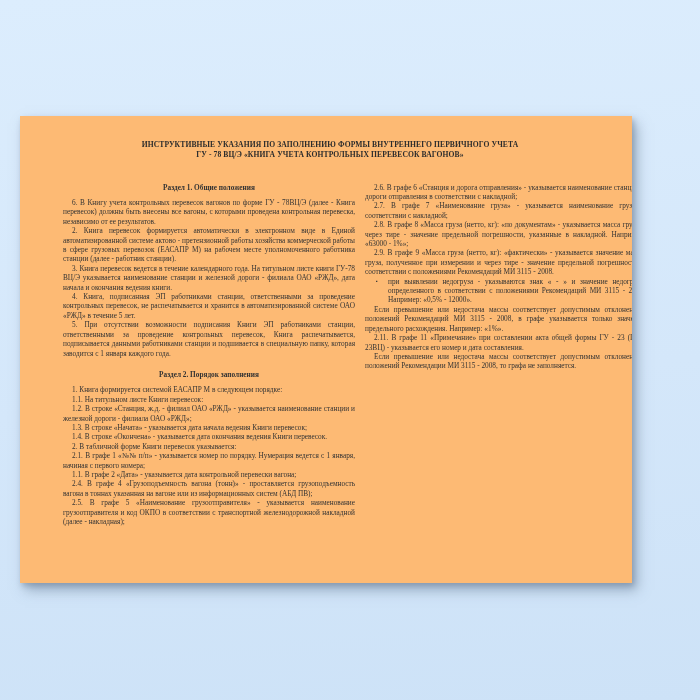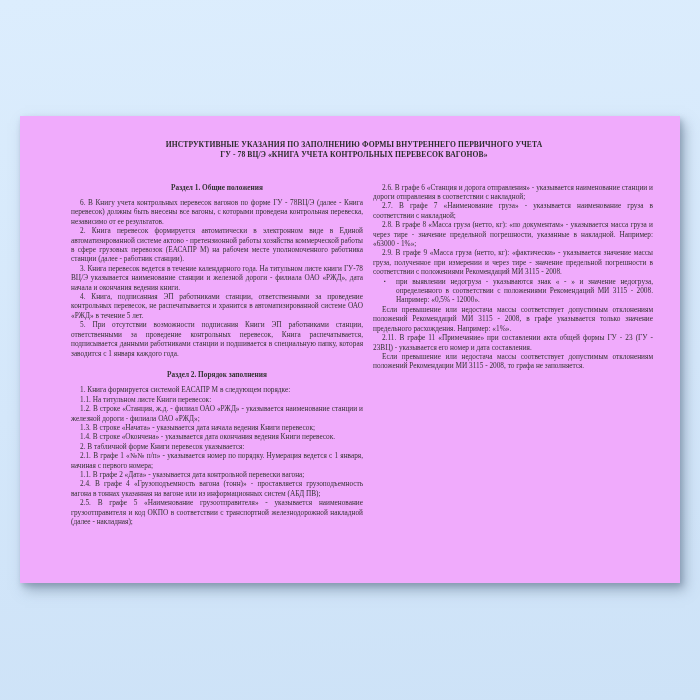--- a/index.html
+++ b/index.html
@@ -10,41 +10,40 @@
     width: 700px;
     height: 700px;
     overflow: hidden;
     background: linear-gradient(175deg, #dcedfd 0%, #d4e7fa 55%, #cde2f7 100%);
     font-family: "Liberation Serif", serif;
   }
   .page {
     position: absolute;
     left: 20px;
     top: 116px;
-    width: 660px;
+    width: 612px;
     height: 467px;
     box-sizing: border-box;
-    background: #f0abfc;
+    background: #fdba74;
     box-shadow: 5px 7px 12px rgba(96,115,140,0.50), 2px 3px 5px rgba(96,115,140,0.35);
     padding: 24px 35px 20px 43px;
     overflow: hidden;
   }
   .doc-title {
     text-align: center;
     font-weight: bold;
     font-size: 7.6px;
     line-height: 9.8px;
     color: #2c2c2c;
     letter-spacing: 0.1px;
   }
   .columns {
     display: flex;
     margin-top: 23px;
     gap: 10px;
-    margin-left: 8px;
   }
   .col {
     color: #333333;
     font-size: 7.3px;
     line-height: 9.4px;
     text-align: justify;
     hyphens: auto;
     -webkit-hyphens: auto;
   }
   .col-left  { width: 292px; flex: 0 0 292px; }

